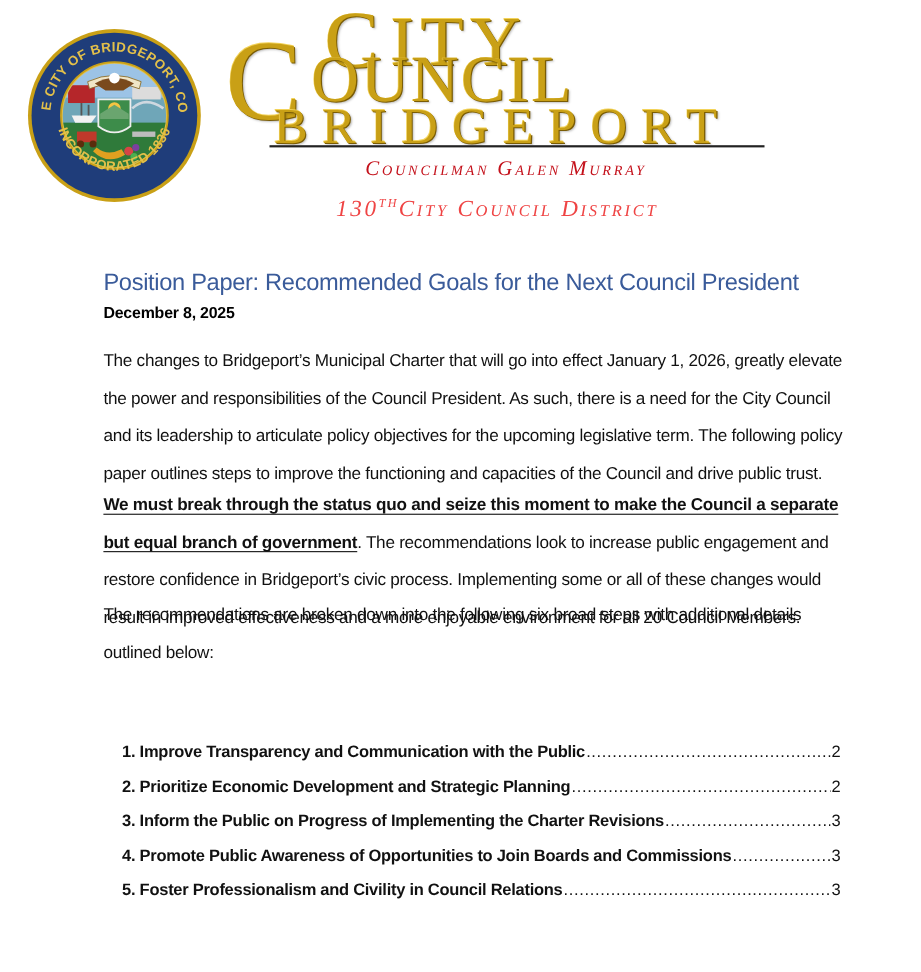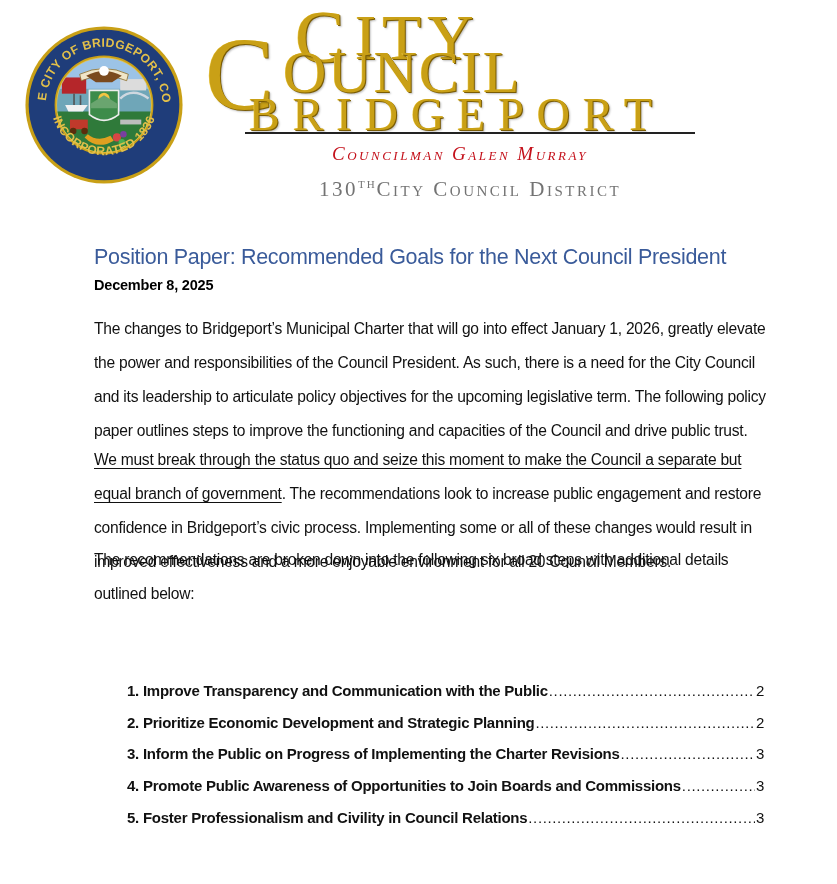--- a/index.html
+++ b/index.html
@@ -87,26 +87,27 @@
       font-family: "Liberation Serif", "DejaVu Serif", serif;
       font-style: italic;
       color: #c4111b;
       font-size: 19px;
       font-variant: small-caps;
       letter-spacing: 2.5px;
       white-space: nowrap;
     }
     .district {
       position: absolute;
-      left: 240px;
+      left: 222px;
       top: 177px;
       width: 460px;
       text-align: center;
       font-family: "Liberation Serif", "DejaVu Serif", serif;
-      color: #737373;
+      font-style: italic;
+      color: #ef4444;
       font-size: 21px;
       font-variant: small-caps;
       letter-spacing: 2.5px;
       white-space: nowrap;
     }
     .district sup {
       font-size: 11px;
       vertical-align: 8px;
       letter-spacing: 2px;
     }
@@ -139,42 +140,42 @@
       color: #111111;
       letter-spacing: -0.25px;
       margin: 0;
     }
     .para1 { top: 312px; }
     .para2 { top: 443px; }
     .para3 { top: 543px; }
     .underline {
       text-decoration: underline;
       text-underline-offset: 3px;
+      font-weight: bold;
     }
 
     
     .toc {
       position: absolute;
       left: 111px;
       top: 675px;
       width: 653px;
       margin: 0;
       padding: 0;
       list-style: none;
     }
     .toc-item {
       display: flex;
-      align-items: center;
+      align-items: flex-start;
       height: 31.6px;
       font-size: 15px;
       font-weight: bold;
       color: #111111;
       letter-spacing: -0.25px;
       cursor: pointer;
-      margin-left: 16px;
     }
     .toc-text {
       white-space: nowrap;
       flex: 0 0 auto;
     }
     .toc-leader {
       flex: 1 1 auto;
       overflow: hidden;
       white-space: nowrap;
       font-weight: normal;

